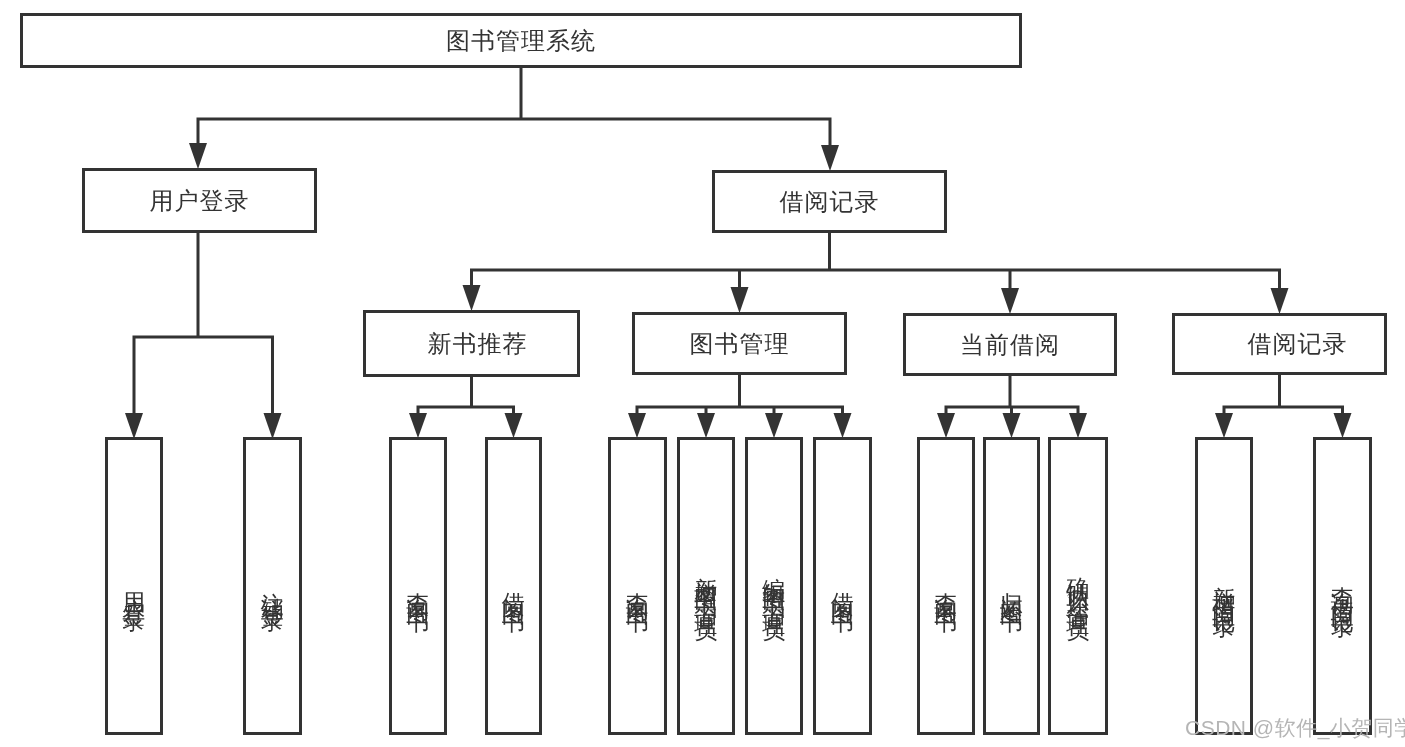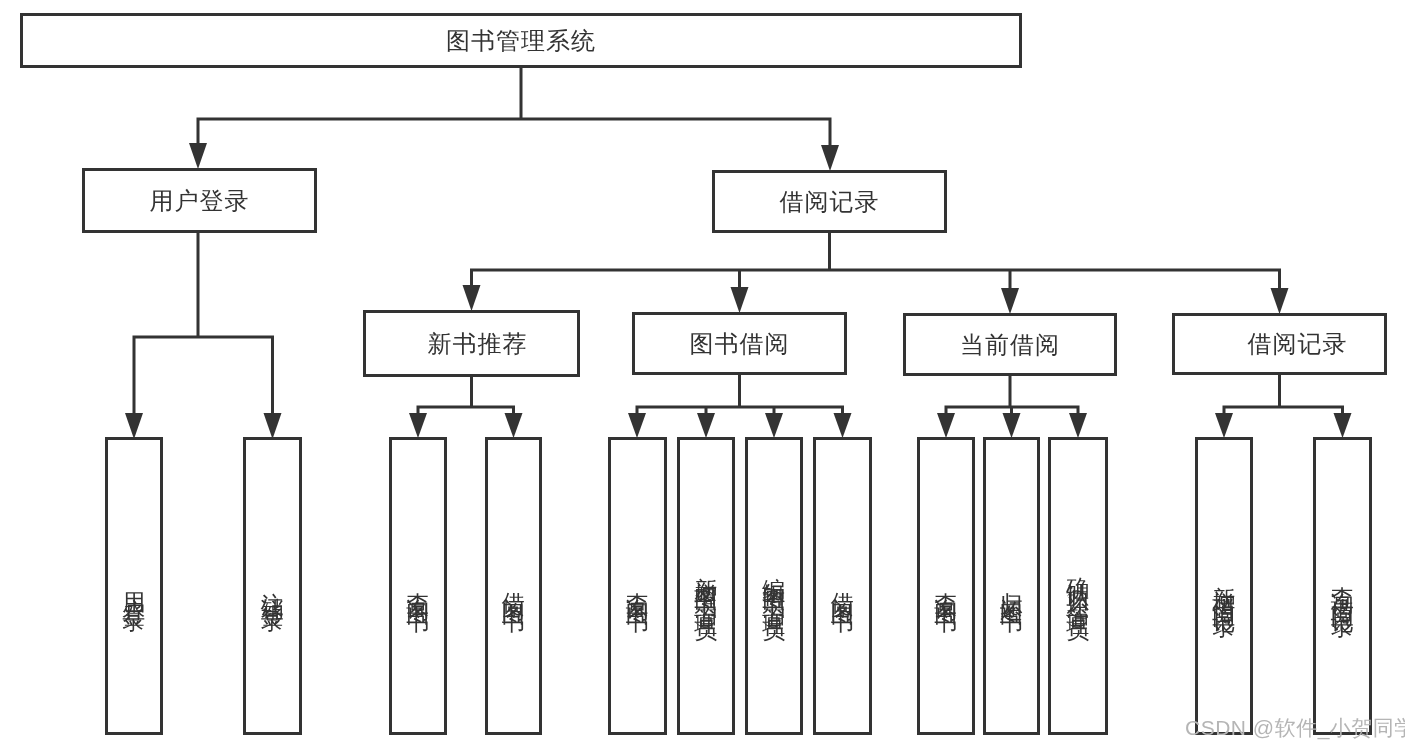--- a/index.html
+++ b/index.html
@@ -105,21 +105,21 @@
     <span class="hlabel">用户登录</span>
   </div>
   <div class="box" style="left:712px;top:170px;width:235px;height:63px;">
     <span class="hlabel">借阅记录</span>
   </div>
 
   <div class="box" style="left:363px;top:310px;width:217px;height:67px;padding-left:12px;">
     <span class="hlabel">新书推荐</span>
   </div>
   <div class="box" style="left:632px;top:312px;width:215px;height:63px;">
-    <span class="hlabel">图书借阅</span>
+    <span class="hlabel">图书管理</span>
   </div>
   <div class="box" style="left:903px;top:313px;width:214px;height:63px;">
     <span class="hlabel">当前借阅</span>
   </div>
   <div class="box" style="left:1172px;top:313px;width:215px;height:62px;padding-left:36px;">
     <span class="hlabel">借阅记录</span>
   </div>
 
   <div class="box leaf" style="left:105px;top:437px;width:58px;height:298px;">
     <span class="vlabel">用户登录</span>

